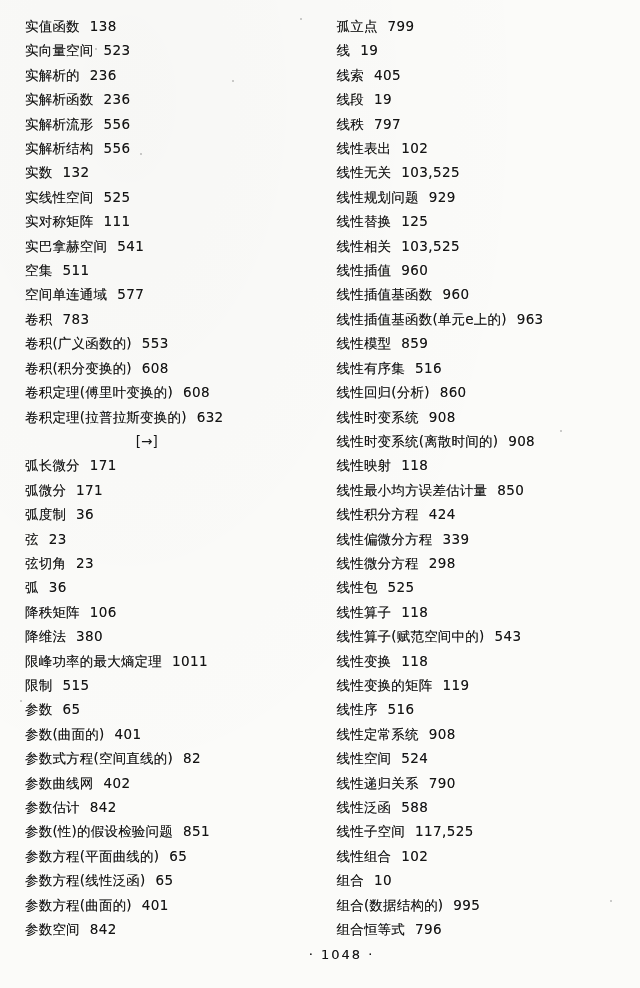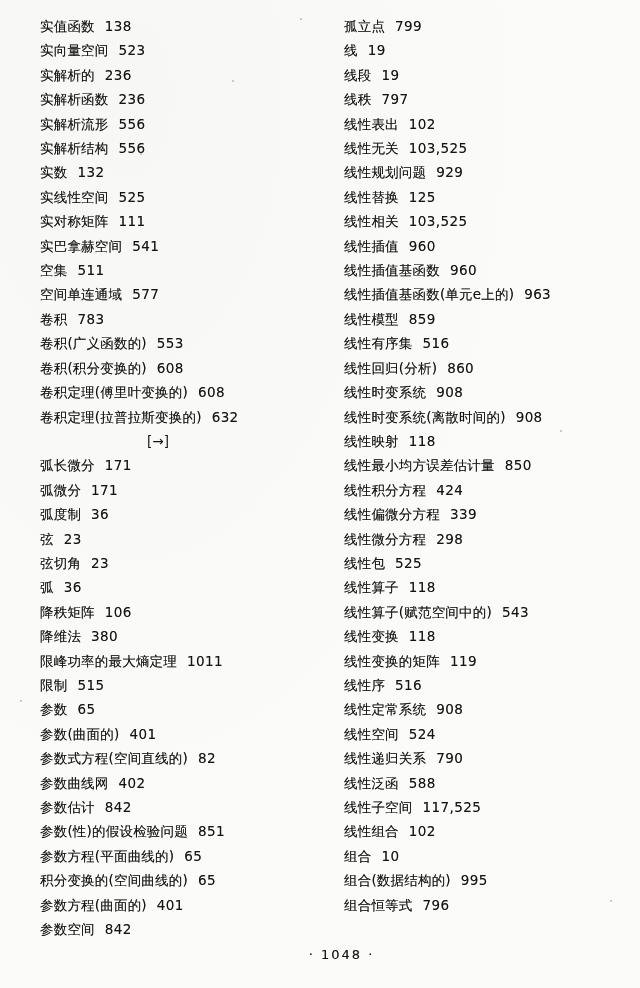--- a/index.html
+++ b/index.html
@@ -13,21 +13,21 @@
     font-family: "DejaVu Sans", sans-serif;
     color: #111;
     position: relative;
     overflow: hidden;
   }
   .page {
     position: relative;
     width: 640px;
     height: 988px;
     box-sizing: border-box;
-    padding: 14px 18px 0 22px;
+    padding: 14px 18px 0 7px;
     
     background:
       radial-gradient(ellipse at 20% 10%, rgba(0,0,0,0.015), rgba(0,0,0,0) 60%),
       #fbfbf9;
   }
   .columns {
     display: flex;
     flex-direction: row;
     align-items: flex-start;
     height: 918px;
@@ -133,32 +133,33 @@
         <div class="entry"><span class="term">降维法</span><span class="num">380</span></div>
         <div class="entry"><span class="term">限峰功率的最大熵定理</span><span class="num">1011</span></div>
         <div class="entry"><span class="term">限制</span><span class="num">515</span></div>
         <div class="entry"><span class="term">参数</span><span class="num">65</span></div>
         <div class="entry"><span class="term">参数(曲面的)</span><span class="num">401</span></div>
         <div class="entry"><span class="term">参数式方程(空间直线的)</span><span class="num">82</span></div>
         <div class="entry"><span class="term">参数曲线网</span><span class="num">402</span></div>
         <div class="entry"><span class="term">参数估计</span><span class="num">842</span></div>
         <div class="entry"><span class="term">参数(性)的假设检验问题</span><span class="num">851</span></div>
         <div class="entry"><span class="term">参数方程(平面曲线的)</span><span class="num">65</span></div>
-        <div class="entry"><span class="term">积分变换的(空间曲线的)</span><span class="num">65</span></div>
+        <div class="entry"><span class="term">参数方程(线性泛函)</span><span class="num">65</span></div>
         <div class="entry"><span class="term">参数方程(曲面的)</span><span class="num">401</span></div>
         <div class="entry"><span class="term">参数空间</span><span class="num">842</span></div>
 
       </div>
 
     </div>
 
     <div class="col col-right">
       <div>
         <div class="entry"><span class="term">孤立点</span><span class="num">799</span></div>
         <div class="entry"><span class="term">线</span><span class="num">19</span></div>
+        <div class="entry"><span class="term">线索</span><span class="num">405</span></div>
         <div class="entry"><span class="term">线段</span><span class="num">19</span></div>
         <div class="entry"><span class="term">线秩</span><span class="num">797</span></div>
         <div class="entry"><span class="term">线性表出</span><span class="num">102</span></div>
         <div class="entry"><span class="term">线性无关</span><span class="num">103,525</span></div>
         <div class="entry"><span class="term">线性规划问题</span><span class="num">929</span></div>
         <div class="entry"><span class="term">线性替换</span><span class="num">125</span></div>
         <div class="entry"><span class="term">线性相关</span><span class="num">103,525</span></div>
         <div class="entry"><span class="term">线性插值</span><span class="num">960</span></div>
         <div class="entry"><span class="term">线性插值基函数</span><span class="num">960</span></div>
         <div class="entry"><span class="term">线性插值基函数(单元e上的)</span><span class="num">963</span></div>

